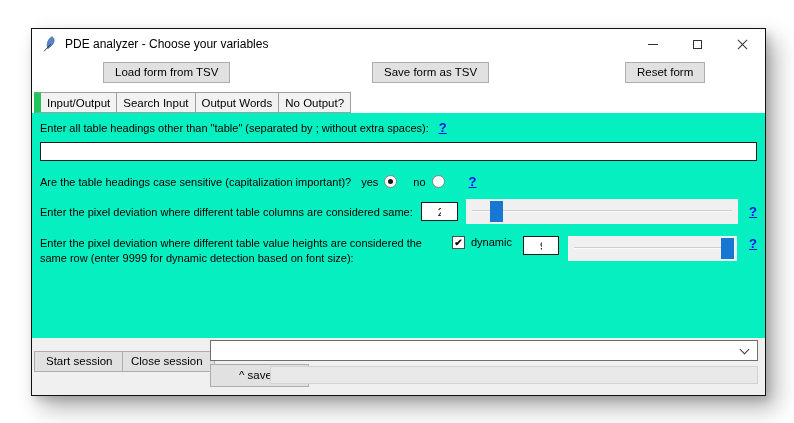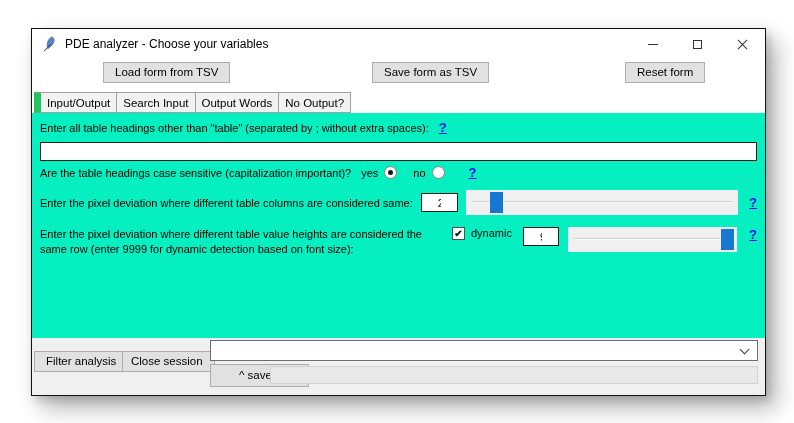--- a/index.html
+++ b/index.html
@@ -38,21 +38,21 @@
     background:#f2f2f2;border:1px solid #9f9f9f;border-left:none;white-space:nowrap;}
   .tab:first-child{border-left:7px solid #22c55e;}
   .tab.selected{height:24px;background:#fdfdfd;outline:1px dotted #222;outline-offset:-3px;}
 
   
   .pane{flex:1 1 auto;background:#05efc0;padding:5px 8px 0 8px;font-size:11px;color:#000;overflow:hidden;}
   .help{color:#0a0aee;text-decoration:underline;font-size:13px;font-weight:bold;cursor:pointer;flex:0 0 auto;}
   .row1{display:flex;align-items:center;gap:10px;margin-top:2px;}
   .headings-input{margin-top:7px;width:100%;height:19px;border:1px solid #1c1c1c;
     font-size:11px;padding:1px 3px;background:#fff;font-family:inherit;display:block;}
-  .row-case{display:flex;align-items:center;margin-top:4px;text-align:center;}
+  .row-case{display:flex;align-items:center;margin-top:13px;text-align:center;}
   .row-case .yes-label{margin-left:10px;}
   .row-case .radio{margin-left:6px;}
   .row-case .no-label{margin-left:16px;}
   .row-case .help{margin-left:24px;}
   .radio{width:13px;height:13px;border-radius:50%;background:#fff;border:1px solid #828282;position:relative;flex:0 0 auto;}
   .radio.checked::after{content:"";position:absolute;left:3px;top:3px;width:5px;height:5px;border-radius:50%;background:#161616;}
   .row-col{display:flex;align-items:center;margin-top:10px;}
   .small-input{height:19px;border:1px solid #1c1c1c;font-size:11px;padding:1px 16px;background:#fff;font-family:inherit;}
   .col-input{width:37px;margin-left:8px;}
   .slider{height:25px;background:#f0f0f0;position:relative;flex:1 1 auto;}
@@ -161,21 +161,21 @@
       <div class="slider slider-row">
         <div class="groove"></div>
         <div class="handle"></div>
       </div>
       <span class="help">?</span>
     </div>
 
   </div>
 
   <div class="footer">
-    <button class="btn btn-start">Filter analysis</button>
+    <button class="btn btn-start">Start session</button>
     <button class="btn btn-close">Close session</button>
     <div class="combobox">
       <span class="combo-value"></span>
       <span class="chevron"></span>
     </div>
     <button class="btn btn-savecaret">^ save ^</button>
     <input class="save-field" value="" style="">
   </div>
 
 </div>

